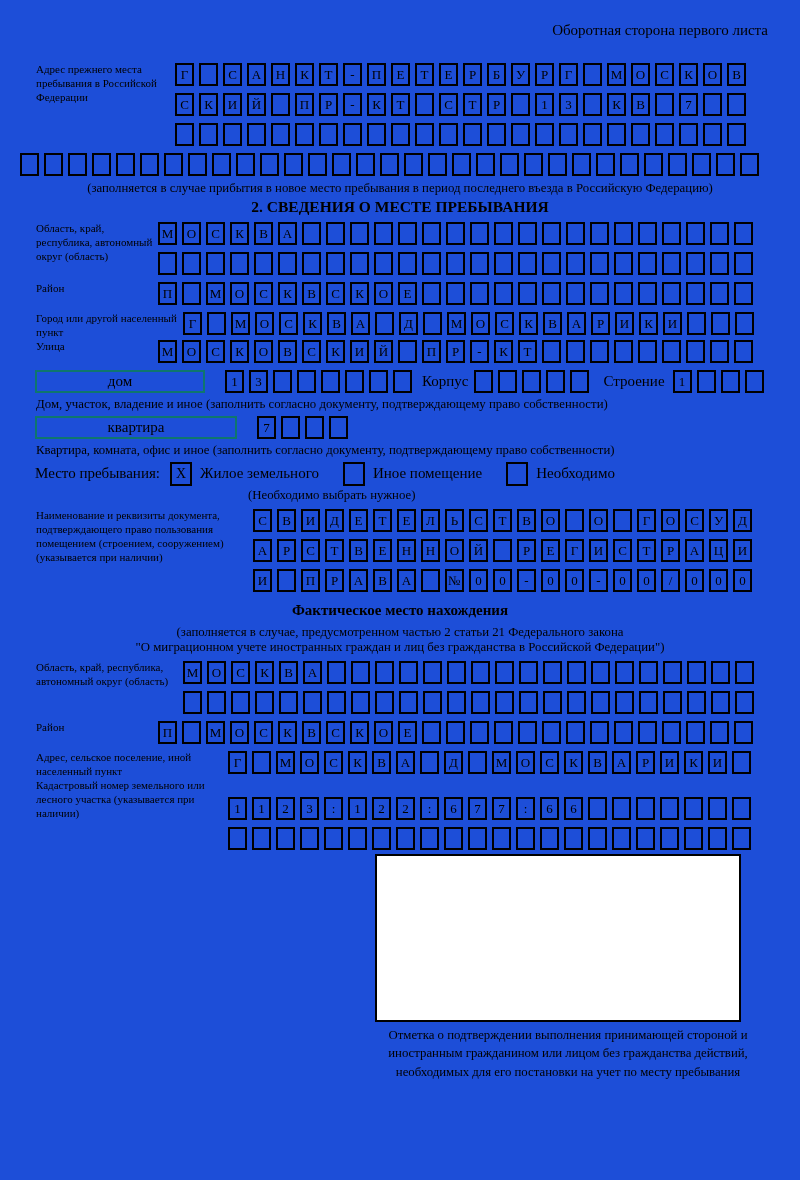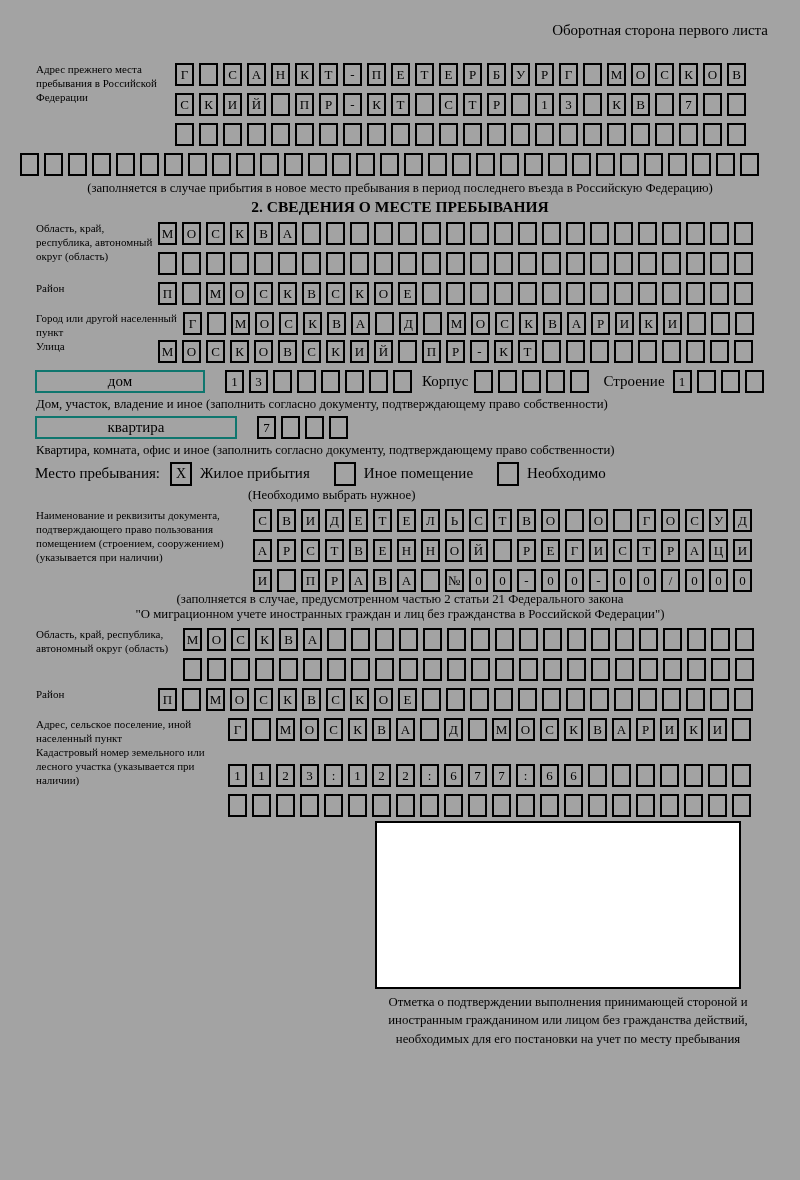--- a/index.html
+++ b/index.html
@@ -1,18 +1,18 @@
 <!DOCTYPE html>
 <html><head>
 <meta charset="utf-8">
 <style>
   html,body{margin:0;padding:0;background:#fff;color:#000;}
   .page{
     position:relative;width:800px;height:1180px;box-sizing:border-box;
-    padding:8px 20px 0 20px;overflow:hidden;background:#a3a3a3;
+    padding:8px 20px 0 20px;overflow:hidden;background:#1d4ed8;
     font-family:"Liberation Serif", "DejaVu Serif", serif;
   }
   .header{text-align:right;font-size:15px;margin:14px 12px 24px 0;}
   .title{font-weight:bold;text-align:center;font-size:15.5px;margin:2px 0 6px 0;}
   .subtitle{font-weight:bold;text-align:center;font-size:15px;margin:10px 0 6px 0;}
   .caption{font-size:12.8px;}
   .caption.center{text-align:center;}
   .caption.leftpad{padding-left:16px;margin:1px 0 4px 0;}
   .field{display:flex;align-items:flex-start;margin-bottom:7px;}
   .flabel{flex:none;box-sizing:border-box;padding-left:16px;font-size:11px;line-height:1.27;}
@@ -367,21 +367,21 @@
         <span class="cell"></span>
         <span class="cell"></span>
         <span class="cell"></span>
       </div>
   </div>
   <div class="caption leftpad">Квартира, комната, офис и иное (заполнить согласно документу, подтверждающему право собственности)</div>
 
   <div class="stayrow">
     <span class="stayhead">Место пребывания:</span>
     <span class="checkbox">X</span>
-    <span class="staylabel">Жилое прибытия</span>
+    <span class="staylabel">Жилое земельного</span>
     <span class="checkbox"></span>
     <span class="staylabel">Иное помещение</span>
     <span class="checkbox"></span>
     <span>Необходимо</span>
   </div>
   <div class="note">(Необходимо выбрать нужное)</div>
 
   <div class="field mb0">
     <div class="flabel lw233">Наименование и реквизиты документа, подтверждающего право пользования помещением (строением, сооружением) (указывается при наличии)</div>
     <div class="rows">
@@ -450,20 +450,21 @@
           <span class="cell">0</span>
           <span class="cell">0</span>
           <span class="cell">/</span>
           <span class="cell">0</span>
           <span class="cell">0</span>
           <span class="cell">0</span>
         </div>
     </div>
   </div>
 
+  <div class="subtitle">Фактическое место нахождения</div>
   <div class="caption center">(заполняется в случае, предусмотренном частью 2 статьи 21 Федерального закона</div>
   <div class="caption center">"О миграционном учете иностранных граждан и лиц без гражданства в Российской Федерации")</div>
 
   <div class="field" style="margin-top:6px;">
     <div class="flabel lw163">Область, край, республика, автономный округ (область)</div>
     <div class="rows">
       <div class="cellrow">
           <span class="cell">М</span>
           <span class="cell">О</span>
           <span class="cell">С</span>

